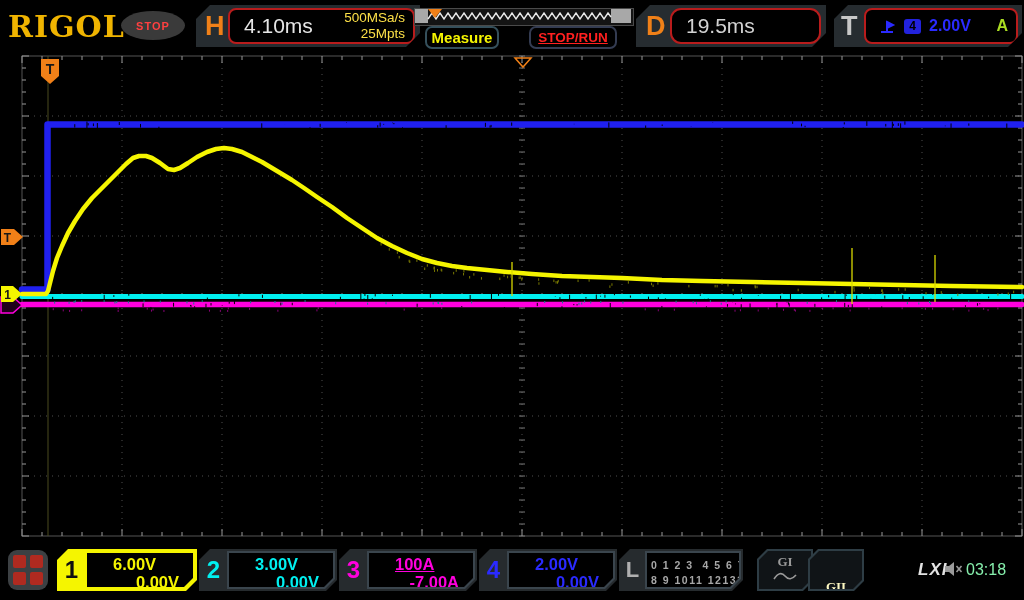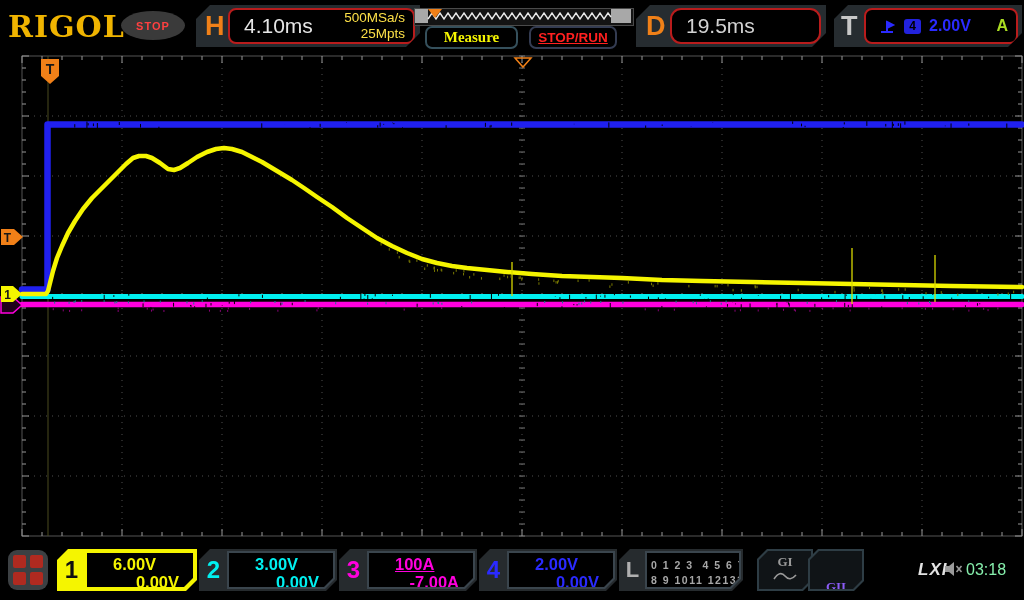--- a/index.html
+++ b/index.html
@@ -20,21 +20,21 @@
   .ibox{position:absolute;top:3px;bottom:3px;background:#000;border:2px solid #b91c1c;border-radius:8px;}
   .h-panel{left:196px;top:5px;width:224px;height:42px;}
   .h-ibox{left:32px;right:5px;display:flex;align-items:center;}
   .h-scale{font-size:21px;color:#e6e6e6;padding-left:14px;flex:1;}
   .h-right{display:flex;flex-direction:column;align-items:flex-end;padding-right:8px;
            font-size:13.5px;color:#fde047;line-height:16px;}
   .wavebar{left:414px;top:8px;width:218px;height:16px;background:#141414;border:1px solid #4a4a4a;}
   .btn{position:absolute;top:26px;height:23px;background:#000;border:2px solid #35505c;border-radius:7px;
        font-weight:bold;display:flex;align-items:center;justify-content:center;cursor:pointer;
        font-family:"Liberation Sans",sans-serif;padding:0;}
-  .measure{left:425px;width:93px;color:#f5f500;font-size:15px;font-family:Liberation Serif, serif;}
+  .measure{left:425px;width:74px;color:#f5f500;font-size:15px;}
   .stoprun{left:529px;width:88px;color:#ff2020;font-size:13.5px;border-color:#343c52;text-decoration:underline;}
   .d-panel{left:636px;top:5px;width:190px;height:42px;}
   .d-ibox{left:34px;right:5px;display:flex;align-items:center;border-radius:11px;}
   .d-value{font-size:21px;color:#d2d2d2;padding-left:14px;}
   .t-panel{left:834px;top:5px;width:188px;height:42px;}
   .t-ibox{left:30px;right:4px;display:flex;align-items:center;gap:8px;padding:0 8px 0 12px;}
   .t-badge{width:17px;height:15px;background:#2222dd;border-radius:3px;color:#000;font-size:12px;
            font-weight:bold;display:flex;align-items:center;justify-content:center;}
   .t-level{color:#2a2aff;font-size:16px;font-weight:bold;flex:1;}
   .t-sweep{color:#aadd22;font-size:16px;font-weight:bold;}
@@ -61,21 +61,21 @@
   .cpl-dash{height:2.5px;margin-top:2px;background:repeating-linear-gradient(90deg,currentColor 0 3px,transparent 3px 5.5px);}
   .ltab-label{position:absolute;left:0;top:0;width:27px;height:42px;line-height:42px;text-align:center;
           font-size:22px;font-weight:bold;color:#b0b0b0;}
   .ldigits{color:#a8a8a8;font-size:10.5px;line-height:15px;letter-spacing:1.5px;text-align:center;padding-top:5px;
            font-weight:bold;white-space:pre;}
   .gen{position:absolute;top:549px;width:56px;height:42px;background:#2e3d45;
        clip-path:polygon(10px 0,100% 0,100% calc(100% - 10px),calc(100% - 10px) 100%,0 100%,0 10px);}
   .gen-in{position:absolute;inset:2px;background:#101417;display:flex;flex-direction:column;align-items:center;
        clip-path:polygon(9px 0,100% 0,100% calc(100% - 9px),calc(100% - 9px) 100%,0 100%,0 9px);}
   .gen-label{font-size:13px;font-weight:bold;color:#9a9a9a;margin-top:3px;font-family:"Liberation Serif",serif;}
-  .gen2 .gen-label{color:#8b5cf6;margin-top:28px;}
+  .gen2 .gen-label{color:#fef9c3;margin-top:28px;}
   .lxi{left:918px;top:560px;font-size:17px;font-weight:bold;font-style:italic;color:#e2e2e2;letter-spacing:1px;}
   .clock{left:966px;top:561px;font-size:16px;color:#86efac;}
   #scope-svg{position:absolute;left:0;top:0;pointer-events:none;}
 </style>
 </head>
 <body>
 
 <div class="screen">
 
   <div class="abs logo">RIGOL</div>

